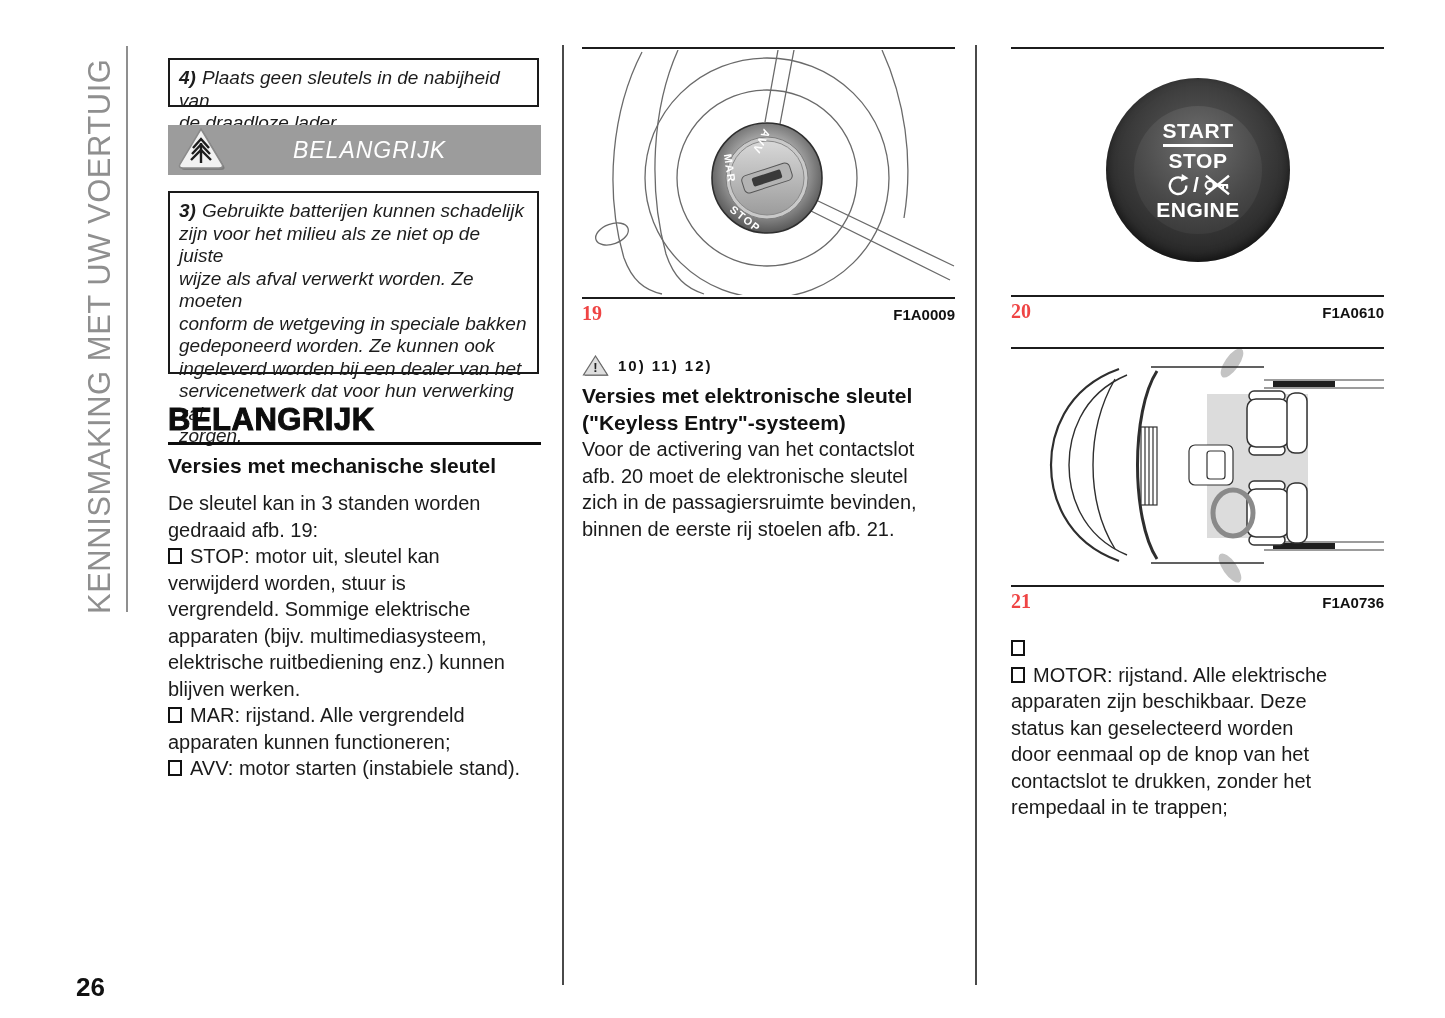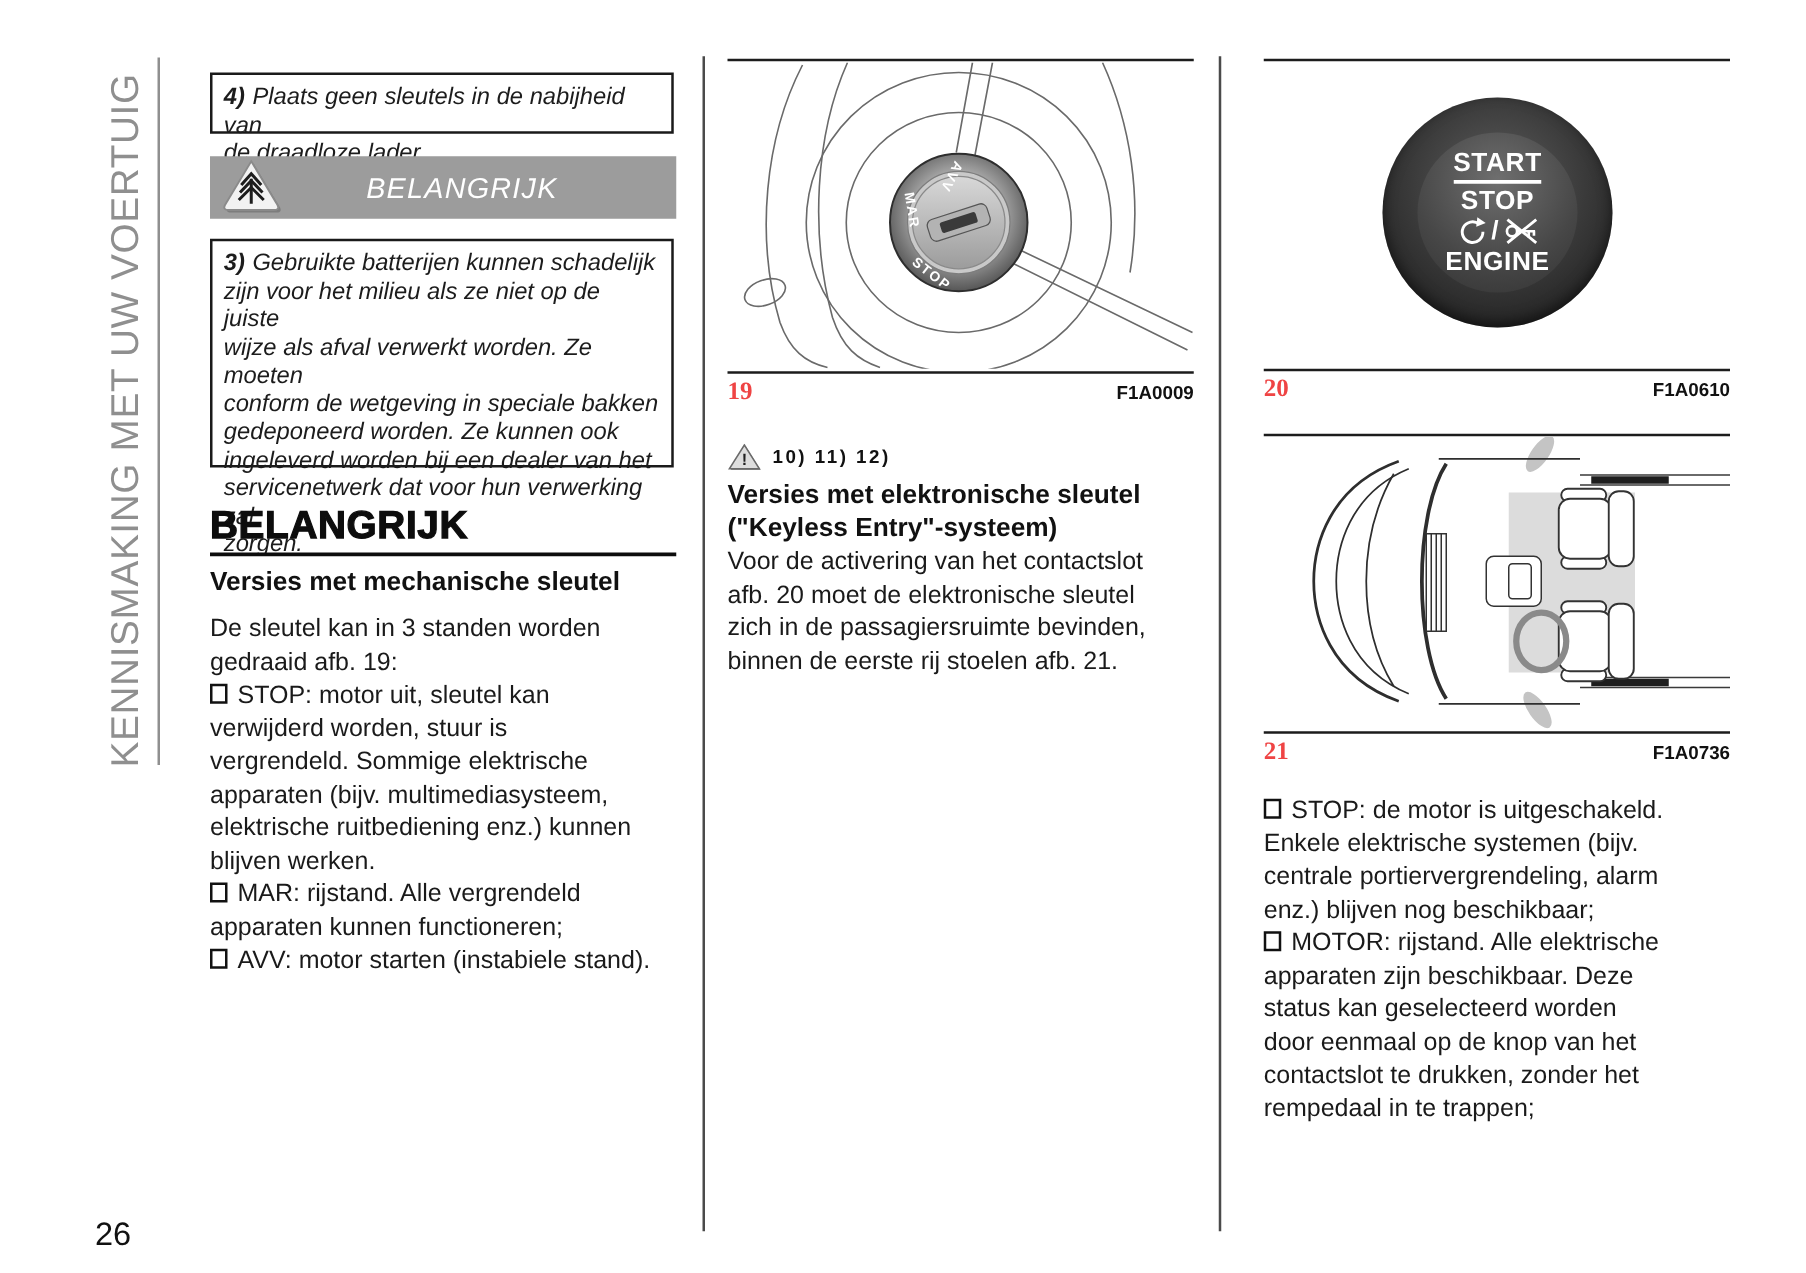--- a/index.html
+++ b/index.html
@@ -10,21 +10,21 @@
   }
   .abs{position:absolute;}
   
   .vtext{
     left:80px;top:48px;height:566px;width:40px;
     writing-mode:vertical-rl;transform:rotate(180deg);
     font-size:31px;color:#8f8f8f;letter-spacing:.5px;white-space:nowrap;
     display:flex;align-items:center;justify-content:flex-start;
   }
   .side-rule{left:126px;top:46px;width:2px;height:566px;background:#8f8f8f;}
-  .page-number{left:76px;top:972px;font-size:26px;font-weight:normal;color:#111;}
+  .page-number{left:76px;top:972px;font-size:26px;font-weight:bold;color:#111;}
   
   .col{top:0;width:373px;height:1018px;}
   .col1{left:168px;} .col2{left:582px;} .col3{left:995px;margin-left:16px;}
   .divider{top:45px;width:2px;height:940px;background:#4a4a4a;}
   .div1{left:562px;} .div2{left:975px;}
   
   .note-box{
     left:0;width:349px;border:2.5px solid #1a1a1a;padding:7px 9px;
     font-style:italic;font-size:19px;line-height:22.5px;color:#1c1c1c;
   }
@@ -278,24 +278,21 @@
     </g>
     <ellipse cx="222" cy="164" rx="20" ry="23" stroke="#8a8a8a" stroke-width="5" fill="none"></ellipse>
   </svg>
   <div class="abs rule" style="top:585px;"></div>
   <div class="abs caption" style="top:590px;">
     <span class="cap-num">21</span>
     <span class="cap-code">F1A0736</span>
   </div>
 
   <div class="abs flow flow3">
-    <p class="para bullet"><span class="sq"></span><span>STOP: de motor is uitgeschakeld.
-Enkele elektrische systemen (bijv.
-centrale portiervergrendeling, alarm
-enz.) blijven nog beschikbaar;</span></p>
+    <p class="para bullet"><span class="sq"></span></p>
     <p class="para bullet"><span class="sq"></span><span>MOTOR: rijstand. Alle elektrische
 apparaten zijn beschikbaar. Deze
 status kan geselecteerd worden
 door eenmaal op de knop van het
 contactslot te drukken, zonder het
 rempedaal in te trappen;</span></p>
   </div>
 </div>
 
 </body></html>

